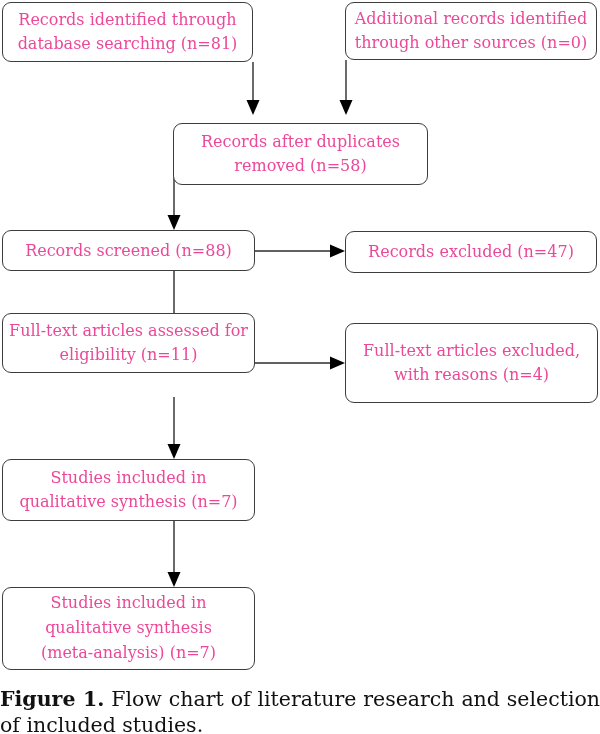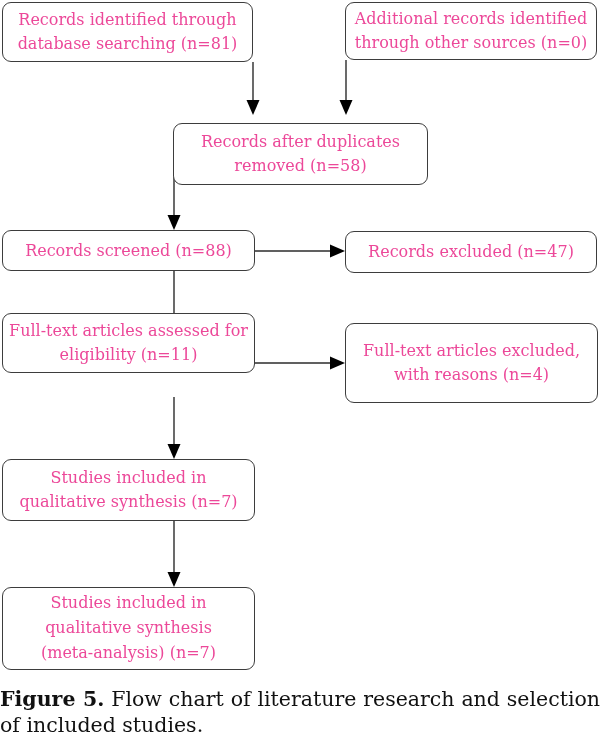--- a/index.html
+++ b/index.html
@@ -106,17 +106,17 @@
 eligibility (n=11)</div>
   <div class="flow-box b-ftexcluded">Full-text articles excluded,
 with reasons (n=4)</div>
   <div class="flow-box b-qualitative">Studies included in
 qualitative synthesis (n=7)</div>
   <div class="flow-box b-meta">Studies included in
 qualitative synthesis
 (meta-analysis) (n=7)</div>
 
   <div class="caption">
-    <div class="caption-line1"><span class="caption-label">Figure 5.</span> <span>Flow chart of literature research and selection</span></div>
+    <div class="caption-line1"><span class="caption-label">Figure 1.</span> <span>Flow chart of literature research and selection</span></div>
     <div class="caption-line2">of included studies.</div>
   </div>
 
 </div>
 
 </body></html>

